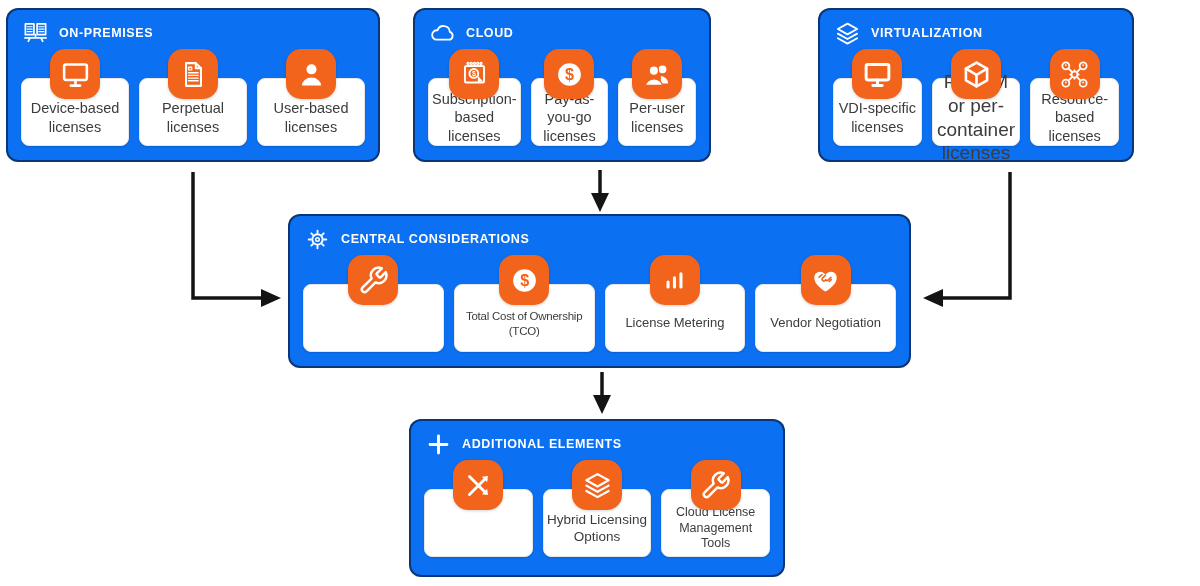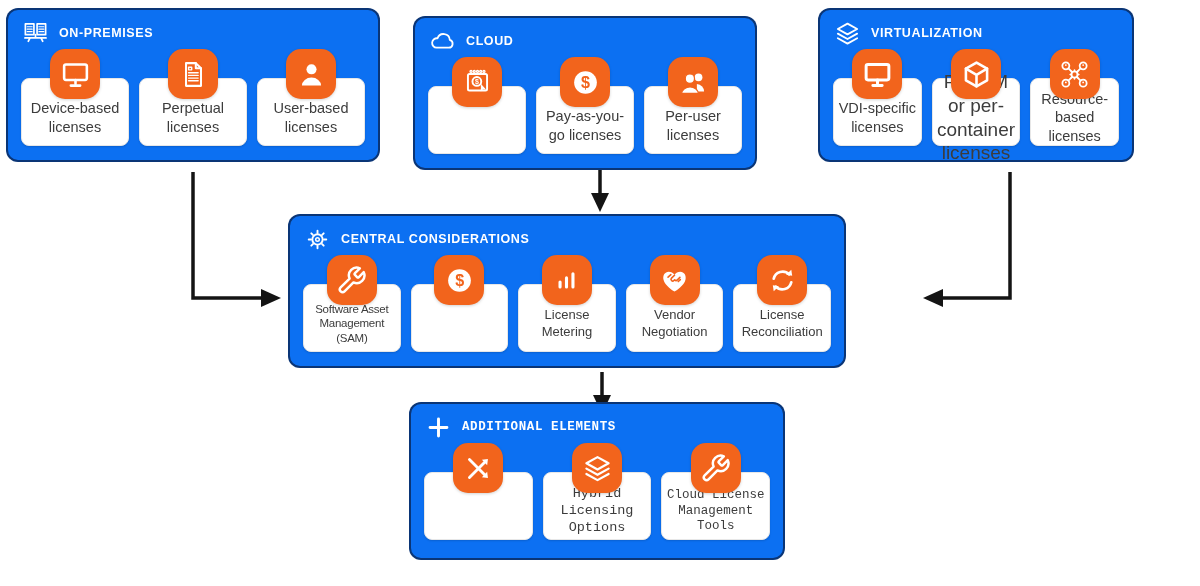--- a/index.html
+++ b/index.html
@@ -96,21 +96,21 @@
           <svg viewBox="0 0 24 24" fill="#fff" stroke="none">
             <circle cx="12" cy="8" r="3.9"></circle>
             <path d="M4.6 20.6a7.4 6.2 0 0 1 14.8 0z"></path>
           </svg>
         </span>
         <span>User-based licenses</span>
       </div>
     </div>
   </section>
 
-  <section class="group" style="left:413px;top:8px;width:344px;height:154px;margin-top:8px;">
+  <section class="group" style="left:413px;top:8px;width:298px;height:154px;">
     <div class="ghead">
       <span class="hicon">
         <svg viewBox="0 0 24 24" fill="none" stroke="#fff" stroke-width="1.6" stroke-linecap="round" stroke-linejoin="round">
           <path d="M6.8 17.5a4.2 4.2 0 1 1 .8-8.35 5.6 5.6 0 0 1 10.9 1.5 3.5 3.5 0 0 1-.9 6.85z"></path>
         </svg>
       </span>
       <span class="htext">CLOUD</span>
     </div>
     <div class="cards">
       <div class="card">
@@ -120,20 +120,21 @@
               <circle cx="9.5" cy="3.4" r="0.8" stroke-width="1"></circle>
             <circle cx="12" cy="3.4" r="0.8" stroke-width="1"></circle>
               <circle cx="14.5" cy="3.4" r="0.8" stroke-width="1"></circle>
             <circle cx="17" cy="3.4" r="0.8" stroke-width="1"></circle>
             <rect x="4.6" y="5.4" width="14.8" height="12.8" rx="1.2"></rect>
             <circle cx="11.5" cy="11.2" r="3.4"></circle>
             <text x="11.5" y="13" font-size="5.4" font-weight="bold" fill="#fff" stroke="none" text-anchor="middle" font-family="Liberation Sans, sans-serif">$</text>
             <path d="M14.6 13v6l1.6-1.5h2.4z" fill="#fff" stroke="none"></path>
           </svg>
         </span>
+        <span>Subscription-based licenses</span>
       </div>
       <div class="card">
         <span class="cicon">
           <svg viewBox="0 0 24 24">
             <circle cx="12" cy="12" r="8.8" fill="#fff"></circle>
             <text x="12" y="16.2" font-size="12.5" font-weight="bold" fill="#f2641c" text-anchor="middle" font-family="Liberation Sans, sans-serif">$</text>
           </svg>
         </span>
         <span>Pay-as-you-go licenses</span>
       </div>
@@ -195,47 +196,47 @@
             <path d="M7.3 7.3l2.3 2.3M16.7 7.3l-2.3 2.3M7.3 16.7l2.3-2.3M16.7 16.7l-2.3-2.3"></path>
             <circle cx="12" cy="12" r="2.4"></circle>
             <path d="M12 8.6v1.1M12 14.3v1.1M8.6 12h1.1M14.3 12h1.1M9.6 9.6l.8.8M13.6 13.6l.8.8M14.4 9.6l-.8.8M9.6 14.4l.8-.8" stroke-width="1.2"></path>
           </svg>
         </span>
         <span>Resource-based licenses</span>
       </div>
     </div>
   </section>
 
-  <section class="group central" style="left:288px;top:214px;width:558px;height:154px;">
+  <section class="group central" style="left:288px;top:214px;width:623px;height:154px;">
     <div class="ghead">
       <span class="hicon">
         <svg viewBox="0 0 24 24" fill="none" stroke="#fff" stroke-width="1.7" stroke-linecap="round">
           <circle cx="12" cy="12" r="4.6"></circle>
             <circle cx="12" cy="12" r="1.6" stroke-width="1.3"></circle>
           <path d="M12 4.2v2M12 17.8v2M4.2 12h2M17.8 12h2M6.5 6.5l1.4 1.4M16.1 16.1l1.4 1.4M17.5 6.5l-1.4 1.4M7.9 16.1l-1.4 1.4"></path>
         </svg>
       </span>
       <span class="htext">CENTRAL CONSIDERATIONS</span>
     </div>
     <div class="cards">
       <div class="card fs115">
         <span class="cicon">
           <svg viewBox="0 0 24 24" fill="none" stroke="#fff" stroke-width="1.9" stroke-linecap="round" stroke-linejoin="round">
             <path d="M14.7 6.3a1 1 0 0 0 0 1.4l1.6 1.6a1 1 0 0 0 1.4 0l3.77-3.77a6 6 0 0 1-7.94 7.94l-6.91 6.91a2.12 2.12 0 0 1-3-3l6.91-6.91a6 6 0 0 1 7.94-7.94l-3.76 3.76z"></path>
           </svg>
         </span>
-        <span>Software Asset Management (SAM)</span>
       </div>
       <div class="card fs115">
         <span class="cicon">
           <svg viewBox="0 0 24 24">
             <circle cx="12" cy="12" r="8.8" fill="#fff"></circle>
             <text x="12" y="16.2" font-size="12.5" font-weight="bold" fill="#f2641c" text-anchor="middle" font-family="Liberation Sans, sans-serif">$</text>
           </svg>
         </span>
+        <span>Total Cost of Ownership (TCO)</span>
       </div>
       <div class="card">
         <span class="cicon">
           <svg viewBox="0 0 24 24" fill="none" stroke="#fff" stroke-width="2.4" stroke-linecap="round">
             <path d="M7 17v-3.8M12 17v-7M17 17v-10.2"></path>
           </svg>
         </span>
         <span>License Metering</span>
       </div>
       <div class="card">
@@ -243,35 +244,24 @@
           <svg viewBox="0 0 24 24">
             <path d="M12 20.6C10.7 19.8 4.6 15.9 3.5 11.4 2.7 8 4.6 5.2 7.5 5.2c1.9 0 3.4 1 4.5 2.4 1.1-1.4 2.6-2.4 4.5-2.4 2.9 0 4.8 2.8 4 6.2-1.1 4.5-7.2 8.4-8.5 9.2z" fill="#fff"></path>
             <g fill="none" stroke="#f2641c" stroke-width="1.25" stroke-linecap="round" stroke-linejoin="round">
               <path d="M12 7.9 9.7 10.2a1.3 1.3 0 0 0 1.84 1.84l.56-.56c.6.6 1.57.6 2.17 0l1.93-1.93"></path>
               <path d="M7 9.4l2.2-1.9M14.9 12.8l1.6-1.5"></path>
             </g>
           </svg>
         </span>
         <span>Vendor Negotiation</span>
       </div>
-      <div class="card">
-        <span class="cicon">
-          <svg viewBox="0 0 24 24" fill="none" stroke="#fff" stroke-width="2.1" stroke-linecap="round">
-            <path d="M5.2 10.6a7 7 0 0 1 11.9-3.3"></path>
-            <polygon points="18.8,3.7 19.5,8.4 14.8,7.5" fill="#fff" stroke="none"></polygon>
-            <path d="M18.8 13.4a7 7 0 0 1-11.9 3.3"></path>
-            <polygon points="5.2,20.3 4.5,15.6 9.2,16.5" fill="#fff" stroke="none"></polygon>
-          </svg>
-        </span>
-        <span>License Reconciliation</span>
-      </div>
-    </div>
-  </section>
-
-  <section class="group" style="left:409px;top:402px;width:376px;height:158px;font-family:Liberation Mono, monospace;">
+    </div>
+  </section>
+
+  <section class="group" style="left:409px;top:419px;width:376px;height:158px;">
     <div class="ghead">
       <span class="hicon">
         <svg viewBox="0 0 24 24" fill="none" stroke="#fff" stroke-width="2.6" stroke-linecap="round">
           <path d="M12 4.5v15M4.5 12h15"></path>
         </svg>
       </span>
       <span class="htext">ADDITIONAL ELEMENTS</span>
     </div>
     <div class="cards">
       <div class="card">

